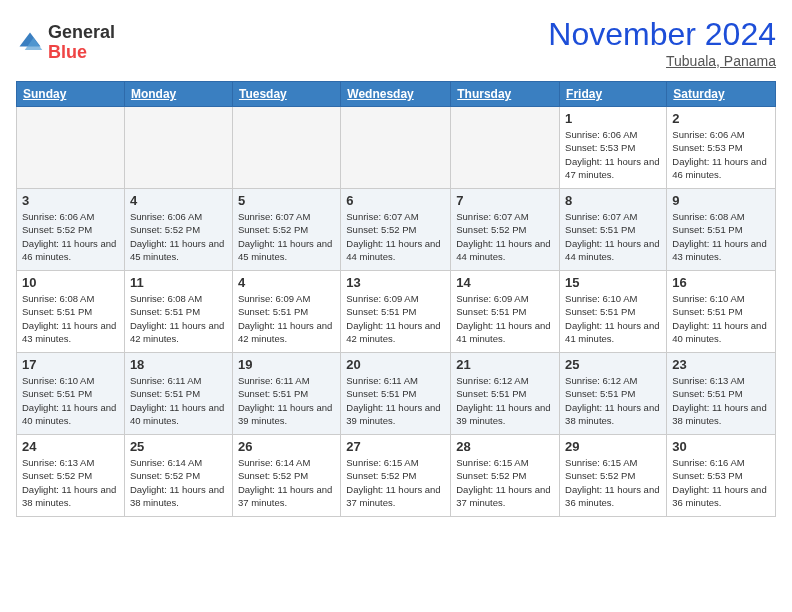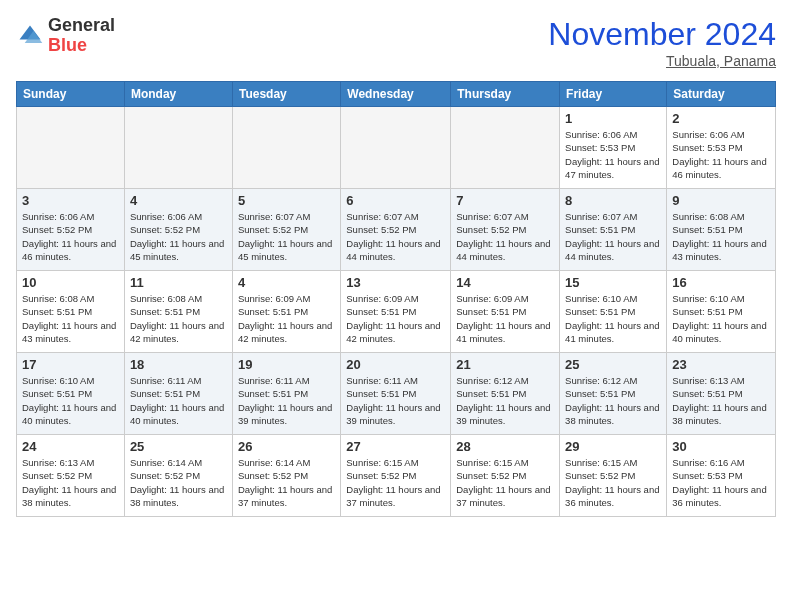--- a/index.html
+++ b/index.html
@@ -10,21 +10,21 @@
       height: 612px;
       overflow: hidden;
     }
     .page {
       width: 792px;
       padding: 16px 16px 10px 16px;
     }
     .header {
       display: flex;
       justify-content: space-between;
-      align-items: flex-start;
+      align-items: center;
       margin-bottom: 12px;
     }
     .logo {
       display: flex;
       align-items: center;
       gap: 4px;
     }
     .logo-text {
       font-size: 18px;
       font-weight: bold;
@@ -55,20 +55,21 @@
       border: 1px solid #ccc;
     }
     .calendar th {
       background-color: #3a7fc1;
       color: white;
       font-size: 12px;
       font-weight: bold;
       padding: 5px 6px;
       border: 1px solid #2e6aaa;
       text-align: left;
+      text-decoration: underline;
     }
     .calendar td {
       border: 1px solid #ccc;
       vertical-align: top;
       padding: 4px 5px;
       width: 113px;
       height: 82px;
       font-size: 10px;
       color: #333;
       background: #fff;

